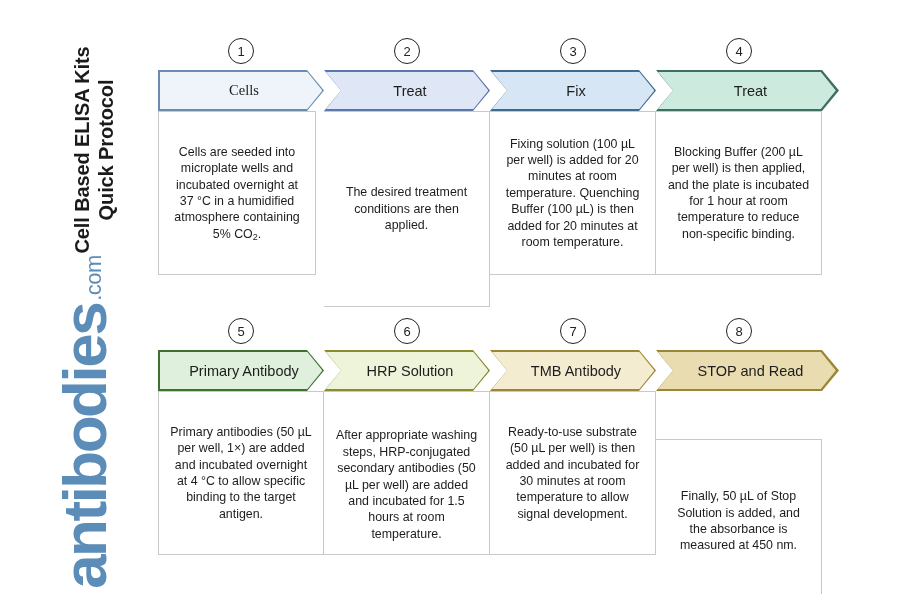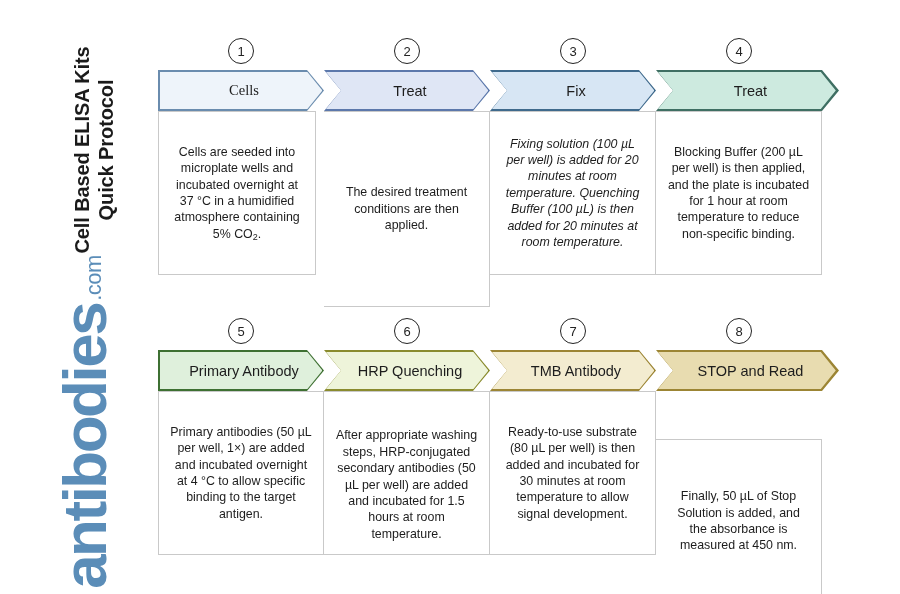--- a/index.html
+++ b/index.html
@@ -152,21 +152,21 @@
           <div class="chev-label">Treat</div>
         </div>
       </div>
     <div class="panels">
         <div class="panel withtop" style="left: 0px; width: 158px; height: 164px;">
           <div class="panel-text">Cells are seeded into microplate wells and incubated overnight at 37 °C in a humidified atmosphere containing 5% CO<sub>2</sub>.</div>
         </div>
         <div class="panel withtop" style="left: 166px; width: 166px; height: 196px; border-left: none;">
           <div class="panel-text">The desired treatment conditions are then applied.</div>
         </div>
-        <div class="panel withtop" style="left: 332px; width: 166px; height: 164px; border-left: none; font-style: italic;">
+        <div class="panel withtop" style="left: 332px; width: 166px; height: 164px; border-left: none;">
           <div class="panel-text">Fixing solution (100 µL per well) is added for 20 minutes at room temperature. Quenching Buffer (100 µL) is then added for 20 minutes at room temperature.</div>
         </div>
         <div class="panel withtop" style="left: 498px; width: 166px; height: 164px; border-left: none;">
           <div class="panel-text">Blocking Buffer (200 µL per well) is then applied, and the plate is incubated for 1 hour at room temperature to reduce non-specific binding.</div>
         </div>
       </div>
   </div>
 
   <div class="flow-row r2">
     <div class="numbers">
@@ -185,42 +185,42 @@
       </div>
     <div class="chevron-strip">
         <div class="chev" style="left: 0px; width: 166px;">
           <div class="chev-bg" style="background: rgb(62, 112, 50); clip-path: polygon(0px 0px, 149px 0px, 166px 20.5px, 149px 41px, 0px 41px, 0px 20.5px);"></div>
           <div class="chev-bg" style="background: rgb(223, 240, 220); inset: 1.6px; clip-path: polygon(0px 0px, 147.4px 0px, 162.8px 18.9px, 147.4px 37.8px, 0px 37.8px, 0px 18.9px);"></div>
           <div class="chev-label">Primary Antibody</div>
         </div>
         <div class="chev" style="left: 166px; width: 166px;">
           <div class="chev-bg" style="background: rgb(138, 139, 46); clip-path: polygon(0px 0px, 149px 0px, 166px 20.5px, 149px 41px, 0px 41px, 17px 20.5px);"></div>
           <div class="chev-bg" style="background: rgb(238, 244, 218); inset: 1.6px; clip-path: polygon(0px 0px, 147.4px 0px, 162.8px 18.9px, 147.4px 37.8px, 0px 37.8px, 15.4px 18.9px);"></div>
-          <div class="chev-label">HRP Quenching</div>
+          <div class="chev-label">HRP Solution</div>
         </div>
         <div class="chev" style="left: 332px; width: 166px;">
           <div class="chev-bg" style="background: rgb(156, 133, 52); clip-path: polygon(0px 0px, 149px 0px, 166px 20.5px, 149px 41px, 0px 41px, 17px 20.5px);"></div>
           <div class="chev-bg" style="background: rgb(243, 236, 208); inset: 1.6px; clip-path: polygon(0px 0px, 147.4px 0px, 162.8px 18.9px, 147.4px 37.8px, 0px 37.8px, 15.4px 18.9px);"></div>
           <div class="chev-label">TMB Antibody</div>
         </div>
         <div class="chev" style="left: 498px; width: 183px;">
           <div class="chev-bg" style="background: rgb(156, 133, 52); clip-path: polygon(0px 0px, 166px 0px, 183px 20.5px, 166px 41px, 0px 41px, 17px 20.5px);"></div>
           <div class="chev-bg" style="background: rgb(232, 220, 176); inset: 1.6px; clip-path: polygon(0px 0px, 162.8px 0px, 178.2px 18.9px, 162.8px 37.8px, 0px 37.8px, 15.4px 18.9px);"></div>
           <div class="chev-label">STOP and Read</div>
         </div>
       </div>
     <div class="panels">
         <div class="panel withtop" style="left: 0px; width: 166px; height: 164px;">
           <div class="panel-text">Primary antibodies (50 µL per well, 1×) are added and incubated overnight at 4 °C to allow specific binding to the target antigen.</div>
         </div>
         <div class="panel withtop" style="left: 166px; width: 166px; height: 164px; border-left: none; align-items: flex-end;">
           <div class="panel-text">After appropriate washing steps, HRP-conjugated secondary antibodies (50 µL per well) are added and incubated for 1.5 hours at room temperature.</div>
         </div>
         <div class="panel withtop" style="left: 332px; width: 166px; height: 164px; border-left: none;">
-          <div class="panel-text">Ready-to-use substrate (80 µL per well) is then added and incubated for 30 minutes at room temperature to allow signal development.</div>
+          <div class="panel-text">Ready-to-use substrate (50 µL per well) is then added and incubated for 30 minutes at room temperature to allow signal development.</div>
         </div>
         <div class="panel withtop" style="left: 498px; width: 166px; height: 164px; border-left: none; margin-top: 48px;">
           <div class="panel-text">Finally, 50 µL of Stop Solution is added, and the absorbance is measured at 450 nm.</div>
         </div>
       </div>
   </div>
 
 </div>
 
 </body></html>

